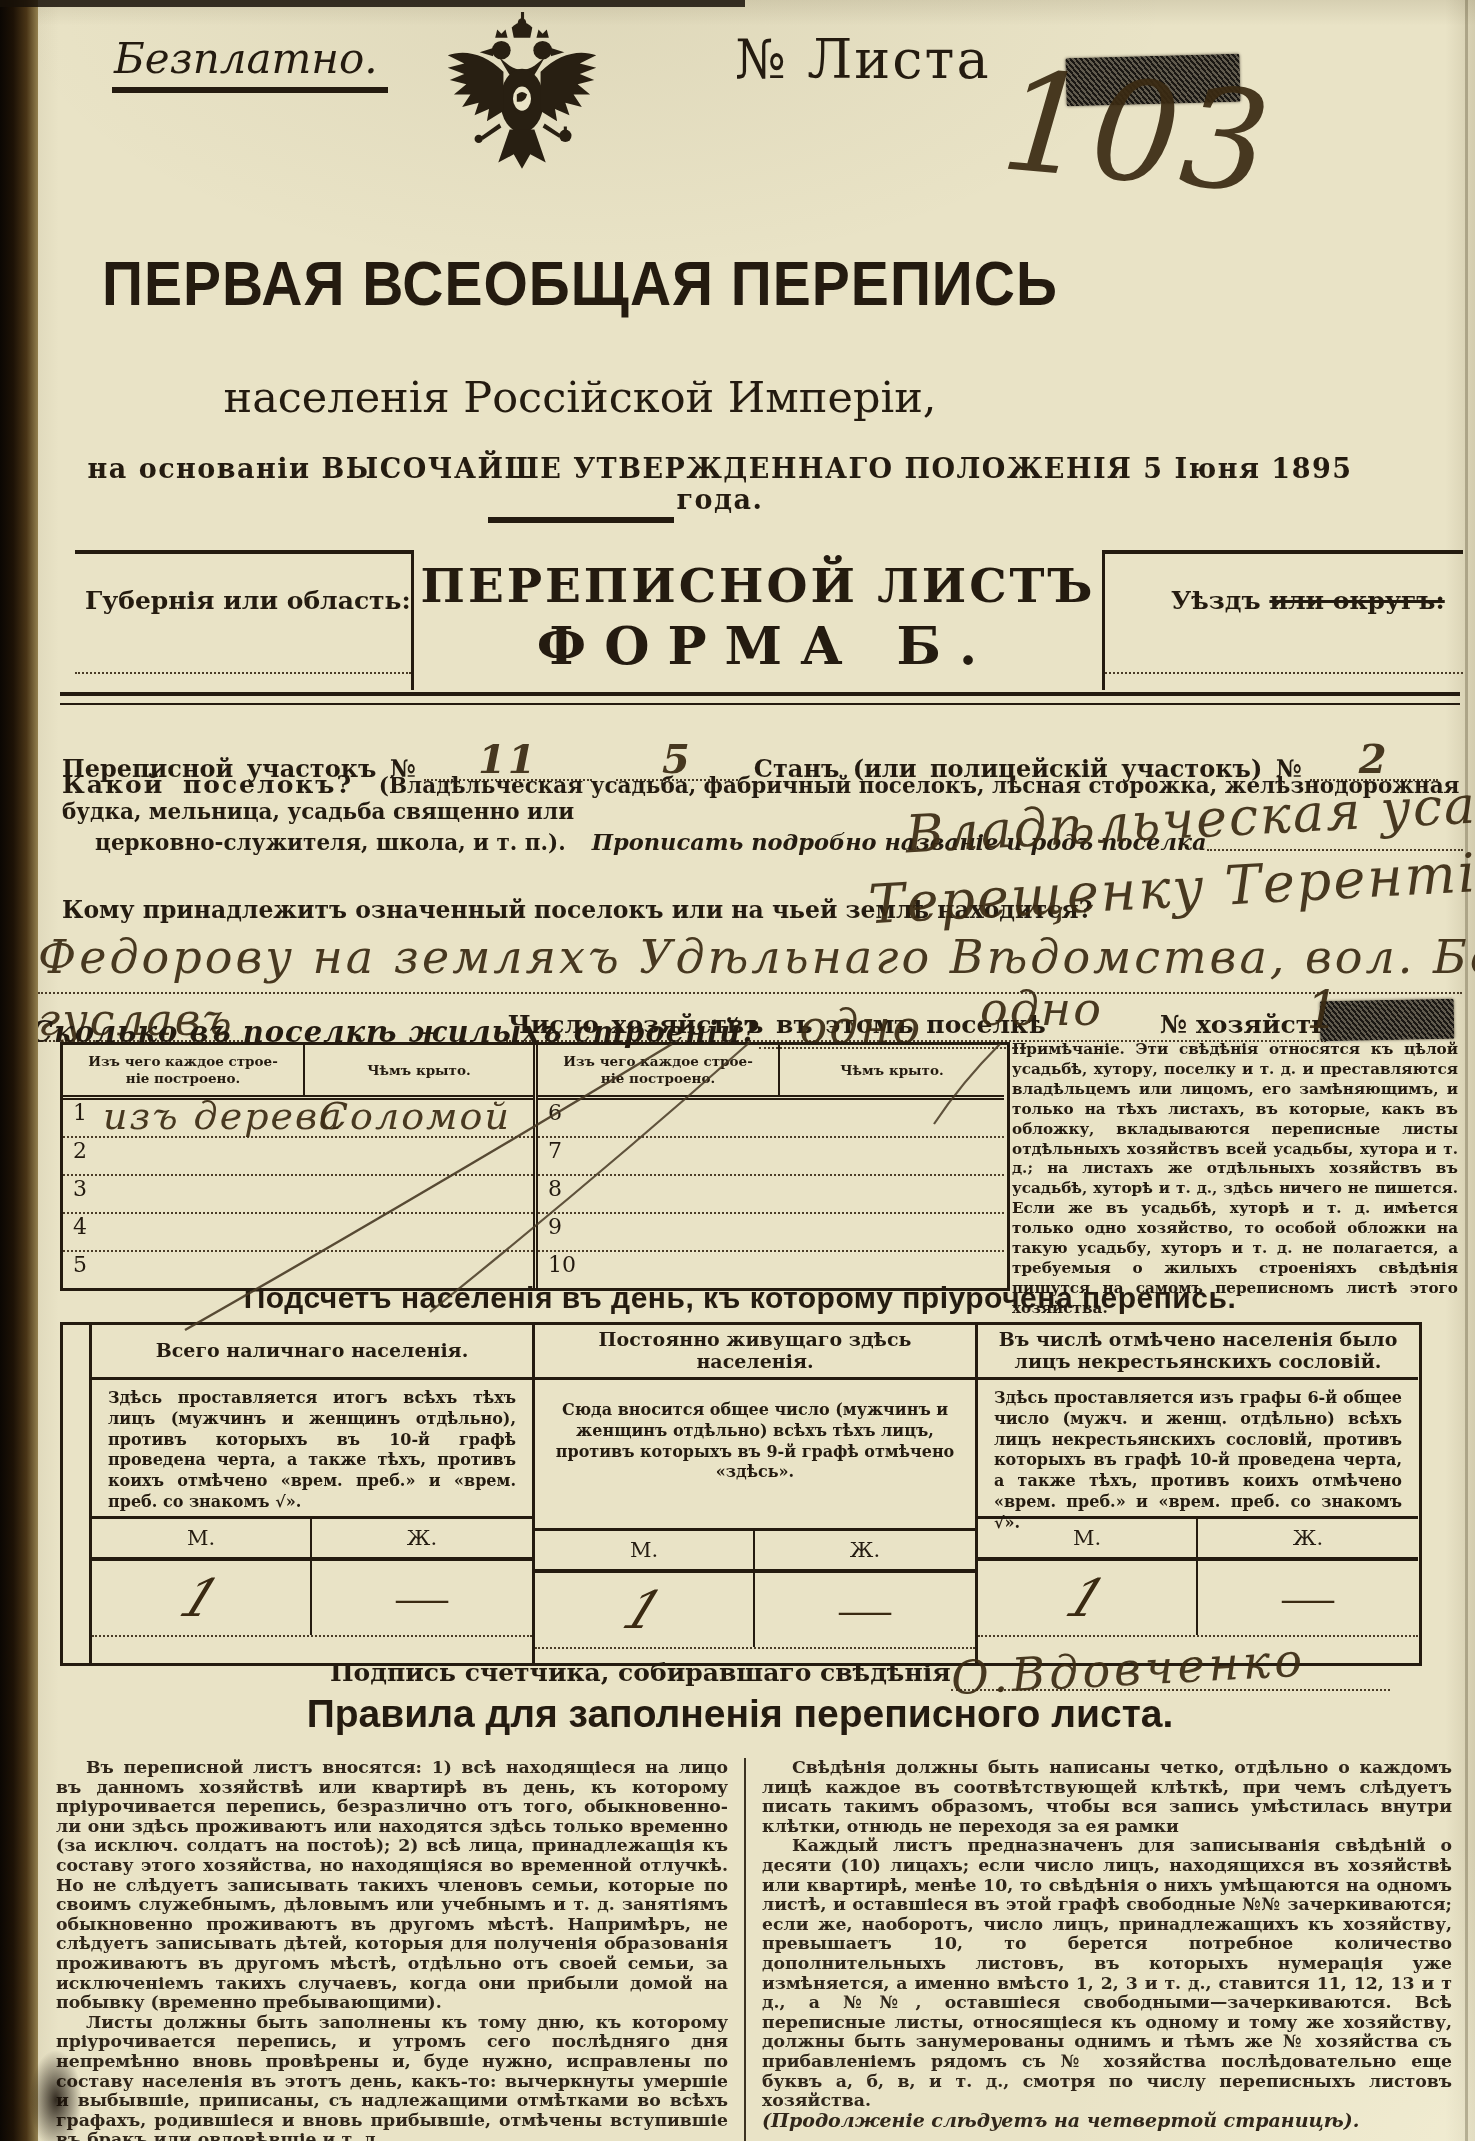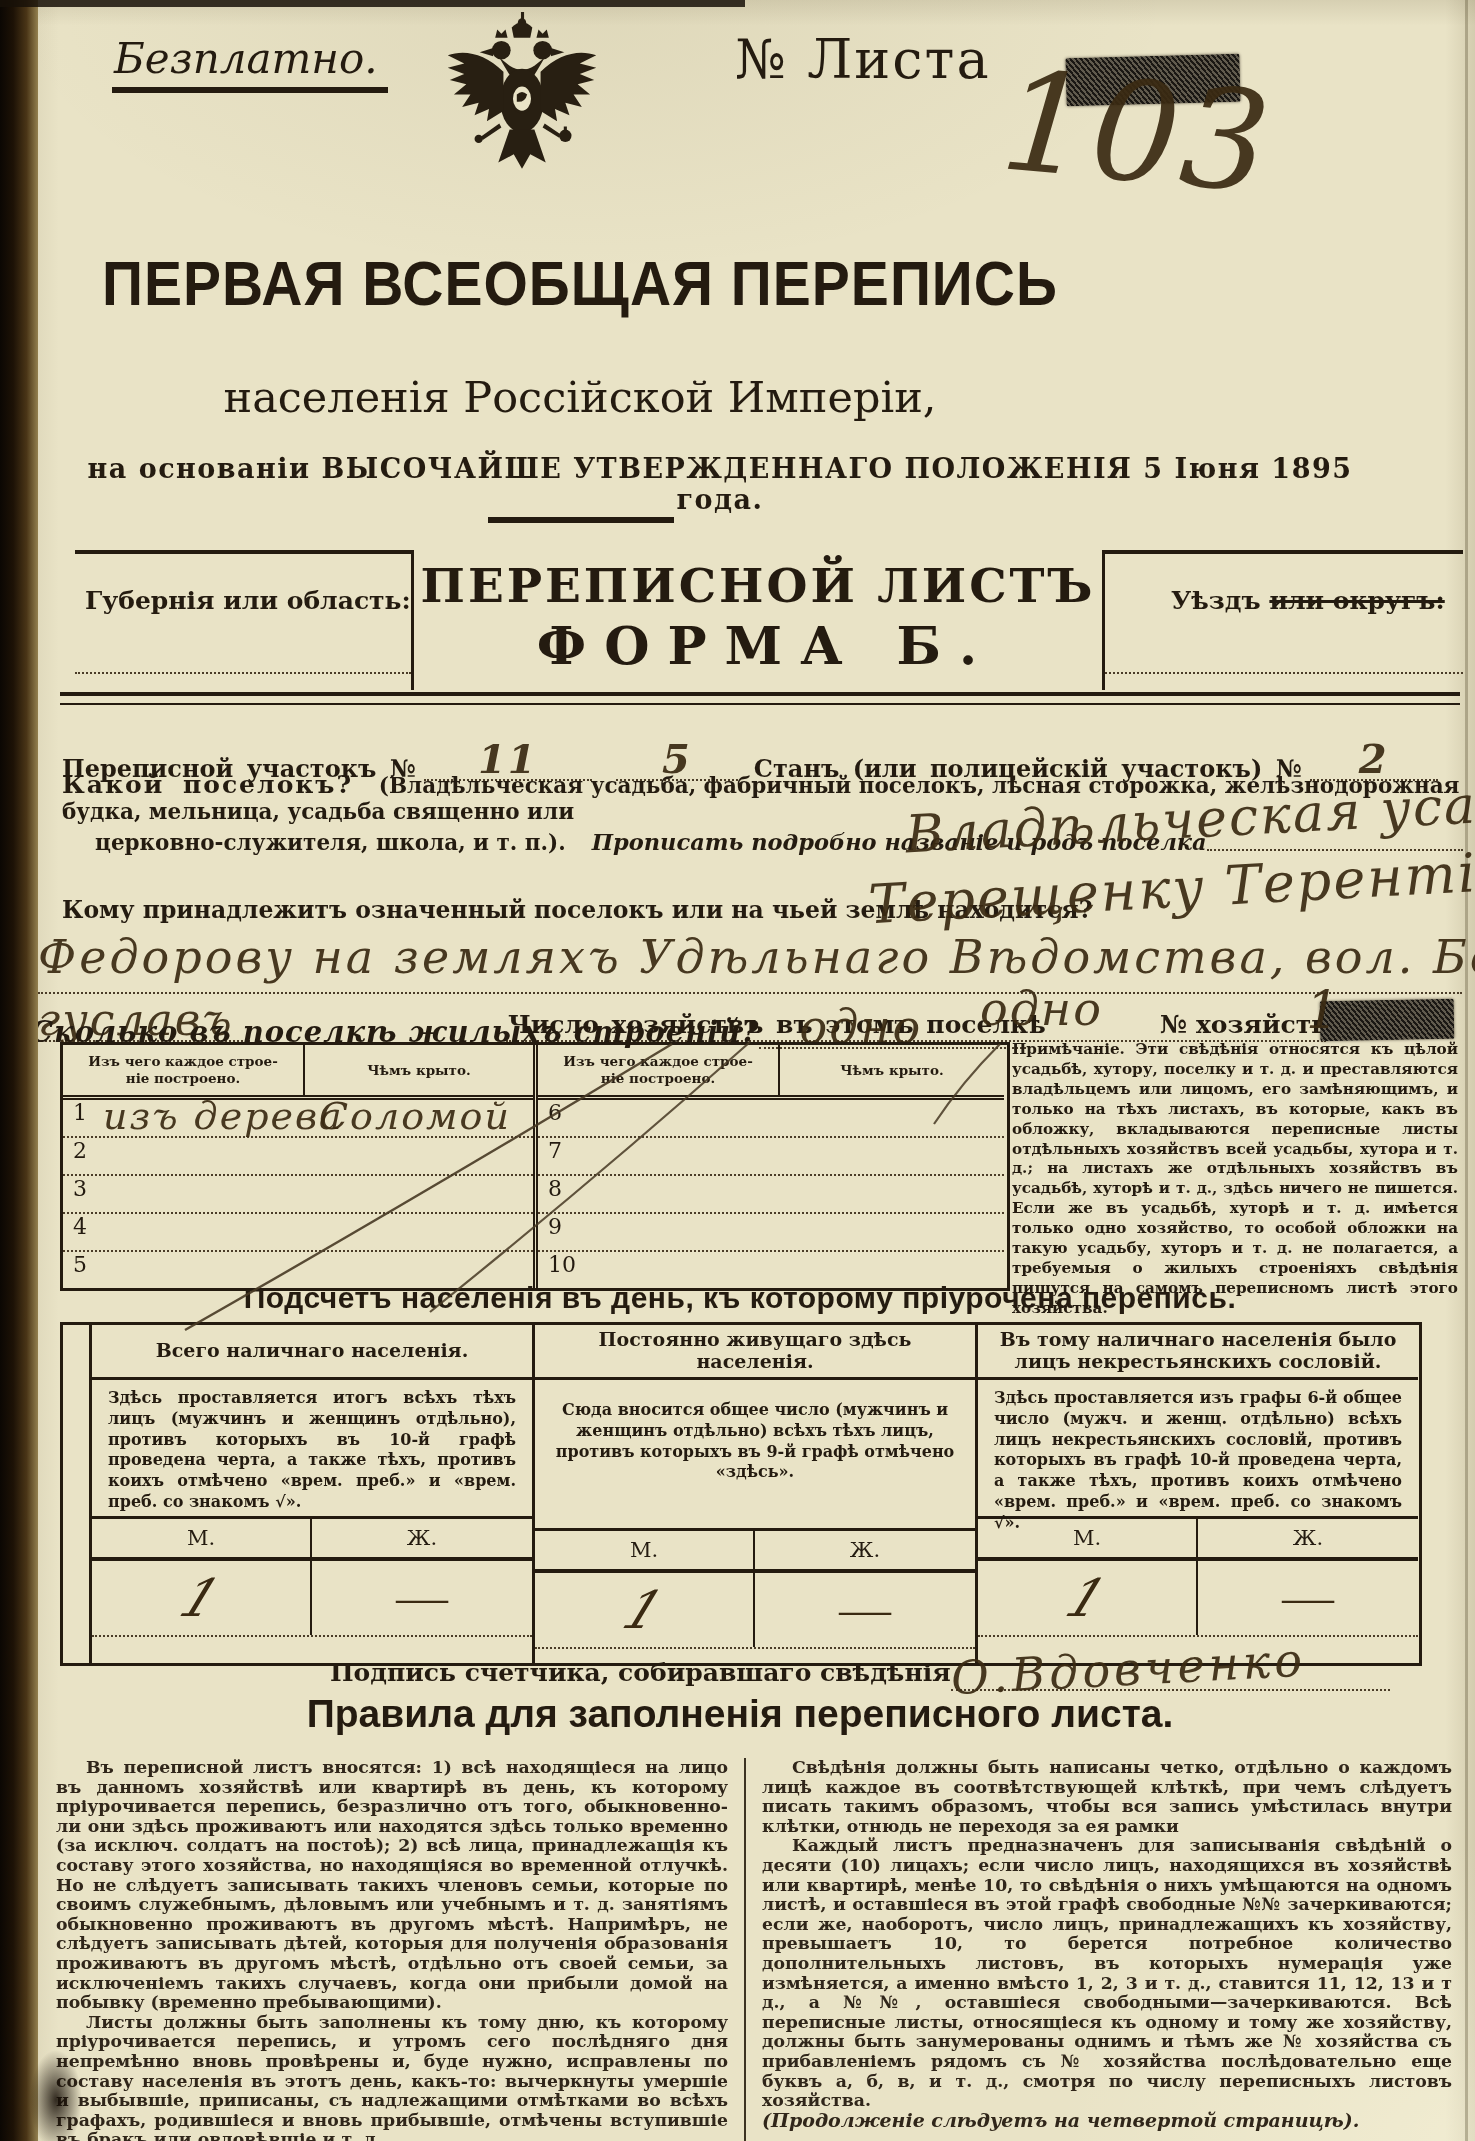--- a/index.html
+++ b/index.html
@@ -343,21 +343,21 @@
             <span class="tally">1</span>
           </div>
         <div>
             <span class="tdash">—</span>
           </div>
       </div>
       <div class="pspace"></div>
     </div>
 
     <div class="pcol">
-      <div class="ptitle">Въ тому наличнаго населенія было лицъ некрестьянскихъ сословій.</div>
+      <div class="ptitle">Въ числѣ отмѣчено населенія было лицъ некрестьянскихъ сословій.</div>
       <div class="pdesc">Здѣсь проставляется изъ графы 6-й общее число (мужч. и женщ. отдѣльно) всѣхъ лицъ некрестьянскихъ сословій, противъ которыхъ въ графѣ 10-й проведена черта, а также тѣхъ, противъ коихъ отмѣчено «врем. преб.» и «врем. преб. со знакомъ √».</div>
       <div class="pmf">
         <div class="mcell">М.</div>
         <div>Ж.</div>
       </div>
       <div class="pval">
         <div class="mcell">
             <span class="tally">1</span>
           </div>
         <div>

